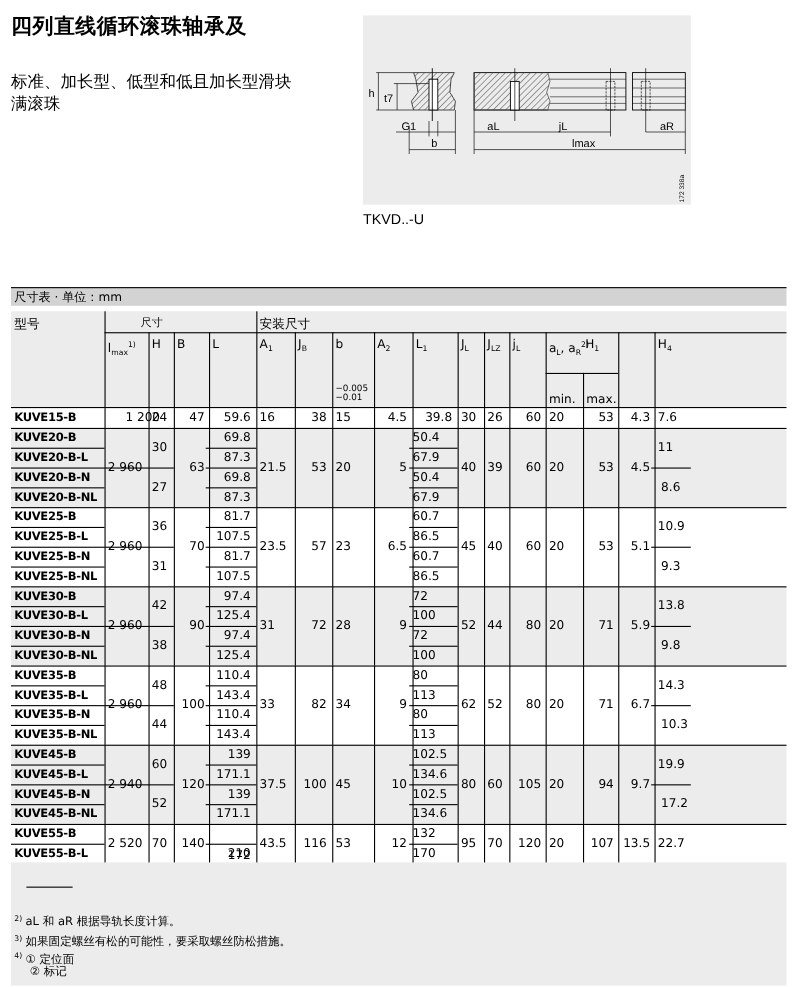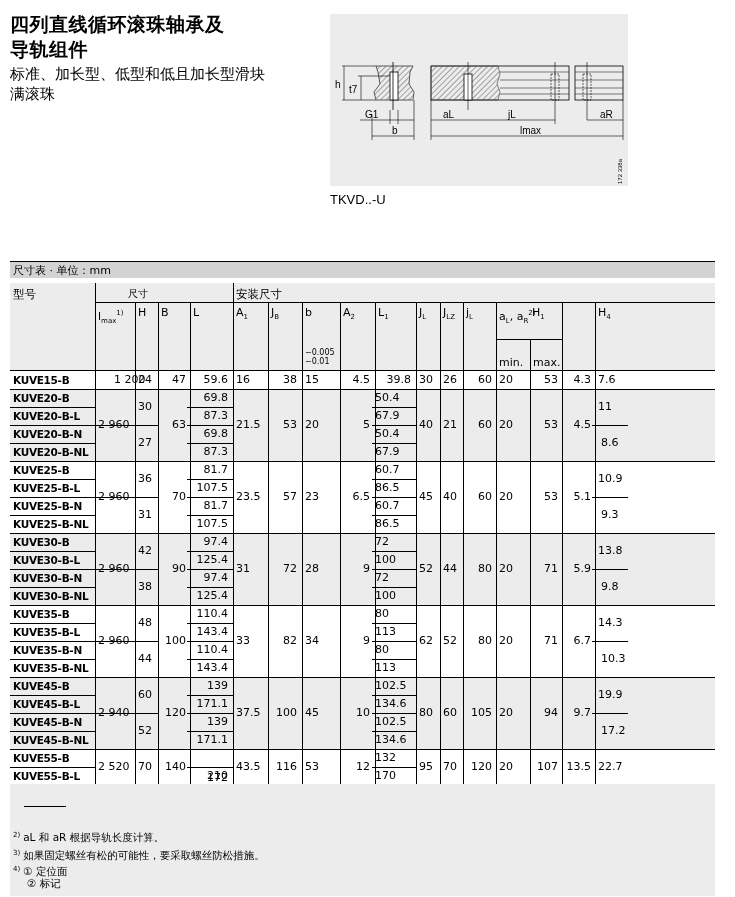--- a/index.html
+++ b/index.html
@@ -22,21 +22,20 @@
   .r { text-align:right; }
   sub, sup { font-size:7px; }
   .fn { position:absolute; left:3px; font-size:10.5px; line-height:14px; white-space:nowrap; }
   .fn sup { font-size:7px; vertical-align:4px; margin-right:3px; }
 </style>
 </head>
 <body>
 
 <div class="title">
   <div>四列直线循环滚珠轴承及</div>
-  <div>导轨组件</div>
 </div>
 <div class="subtitle">
   <div>标准、加长型、低型和低且加长型滑块</div>
   <div>满滚珠</div>
 </div>
 
 <div class="figure">
   <svg width="298" height="172" viewBox="0 0 298 172">
     <defs>
       <pattern id="hatch" width="4" height="4" patternUnits="userSpaceOnUse" patternTransform="rotate(45)">
@@ -208,21 +207,21 @@
     <div class="cell" style="left:305px;top:418px;width:30px;">20</div>
     <div class="cell r" style="left:340px;top:418px;width:30px;">5</div>
     <div class="cell" style="left:375px;top:391px;width:36px;">50.4</div>
     <div class="cell" style="left:375px;top:409px;width:36px;">67.9</div>
     <div class="hline" style="left:372px;top:407px;width:44px;"></div>
     <div class="cell" style="left:375px;top:427px;width:36px;">50.4</div>
     <div class="hline" style="left:372px;top:425px;width:44px;"></div>
     <div class="cell" style="left:375px;top:445px;width:36px;">67.9</div>
     <div class="hline" style="left:372px;top:443px;width:44px;"></div>
     <div class="cell" style="left:419px;top:418px;width:20px;">40</div>
-    <div class="cell" style="left:443px;top:418px;width:20px;">21</div>
+    <div class="cell" style="left:443px;top:418px;width:20px;">39</div>
     <div class="cell r" style="left:463px;top:418px;width:29px;">60</div>
     <div class="cell" style="left:499px;top:418px;width:28px;">20</div>
     <div class="cell r" style="left:530px;top:418px;width:28px;">53</div>
     <div class="cell r" style="left:562px;top:418px;width:29px;">4.5</div>
     <div class="cell" style="left:598px;top:400px;width:30px;">11</div>
     <div class="cell" style="left:601px;top:436px;width:30px;">8.6</div>
     <div class="hline" style="left:592px;top:425px;width:36px;"></div>
     <div class="vline" style="left:95px;top:389px;height:72px;"></div>
     <div class="vline" style="left:135px;top:389px;height:72px;"></div>
     <div class="vline" style="left:158px;top:389px;height:72px;"></div>

